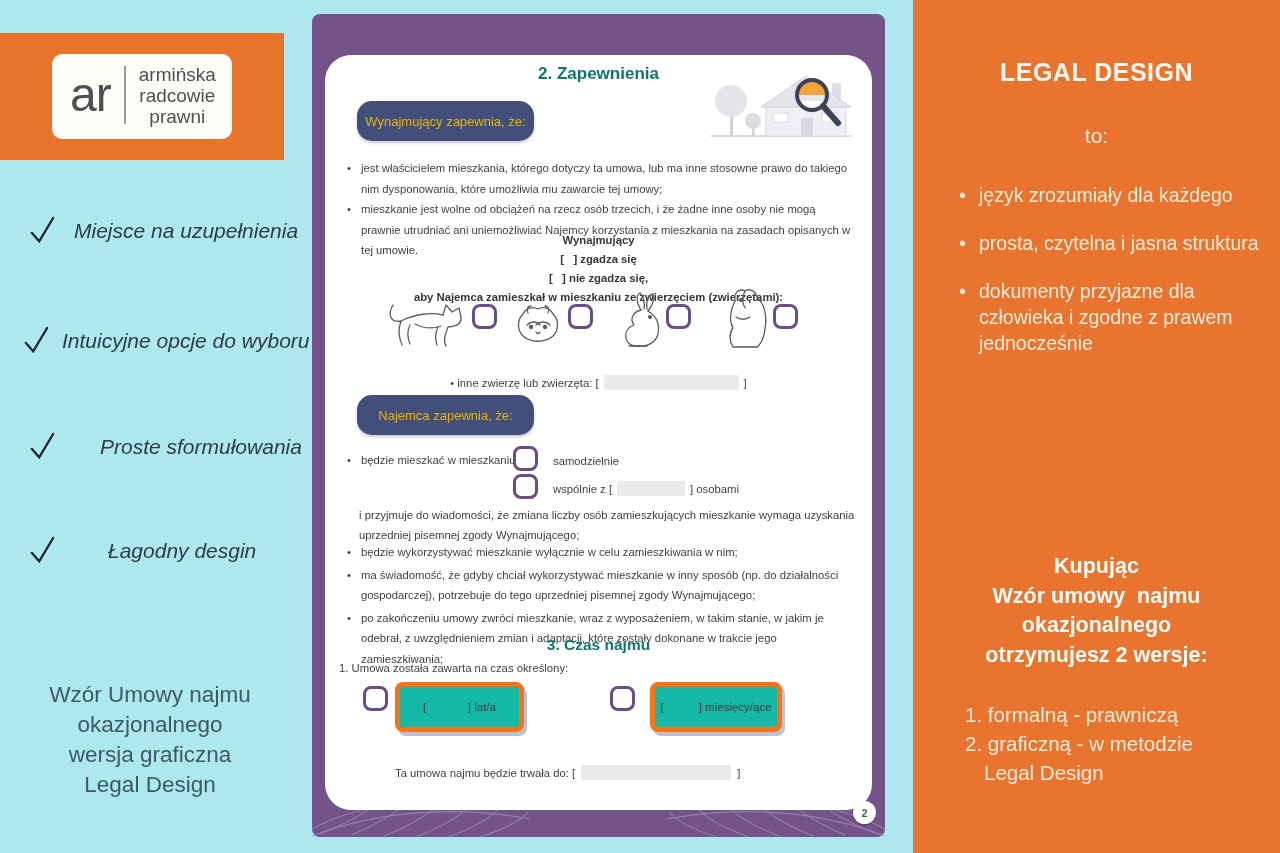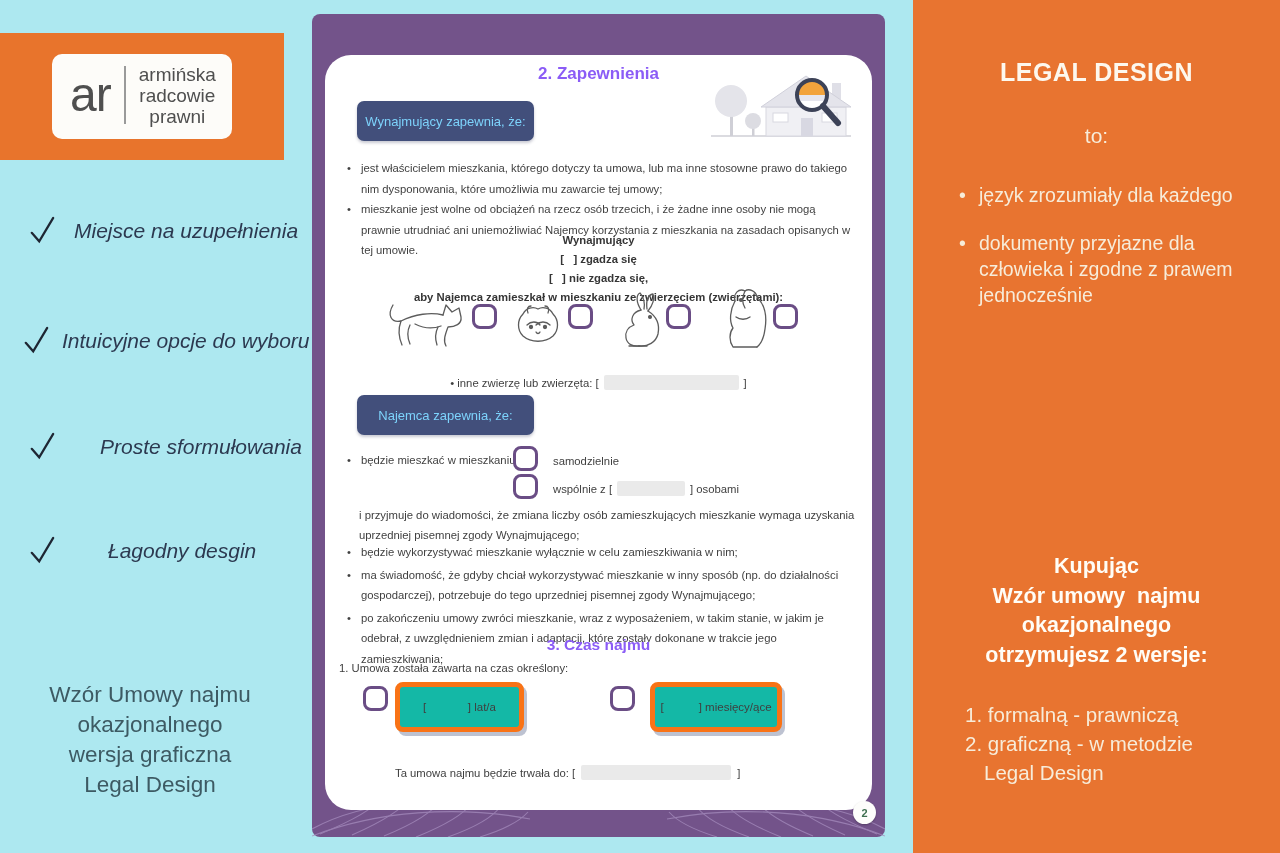--- a/index.html
+++ b/index.html
@@ -28,25 +28,25 @@
 
   
   .doc-panel { position:absolute; left:312px; top:14px; width:573px; height:823px;
                background:#73538a; border-radius:8px; }
   .leaves { position:absolute; bottom:0; }
   .leaves-left { left:0; }
   .leaves-right { right:0; }
   .page { position:absolute; left:13px; top:41px; width:547px; height:755px; background:#ffffff;
           border-radius:26px; font-size:11.3px; color:#3f3f3f; }
   .page .pre, .pre { white-space:pre-wrap; }
-  .doc-h { position:absolute; width:100%; text-align:center; font-weight:bold; color:#8b5cf6; }
+  .doc-h { position:absolute; width:100%; text-align:center; font-weight:bold; color:#0f766e; }
   .h2 { top:9px; font-size:17px; }
   .h3 { top:581px; font-size:15.5px; }
   .navy-btn { position:absolute; left:32px; width:177px; height:40px; background:#424f7b;
-              border-radius:7px; color:#7dd3fc; font-size:13px; display:flex; align-items:center;
+              border-radius:15px; color:#eab308; font-size:13px; display:flex; align-items:center;
               justify-content:center; box-shadow:0 2px 3px rgba(40,45,80,.25); }
   .btn1 { top:46px; } .btn2 { top:340px; }
   .house { position:absolute; right:16px; top:10px; }
   ul.doc-list { position:absolute; left:20px; width:512px; list-style:none; }
   ul.doc-list li { position:relative; padding-left:16px; line-height:20.5px; }
   ul.doc-list li::before { content:"•"; position:absolute; left:2px; color:#3f3f3f; }
   .list1 { top:103px; }
   .list2 { top:487px; }
   .list2 li { line-height:19px; margin-bottom:2px; }
   .consent { position:absolute; top:176px; width:100%; text-align:center; font-weight:bold;
@@ -305,20 +305,21 @@
     <div class="page-badge">
       <span>2</span>
     </div>
   </div>
 
   <div class="right-col">
     <div class="ld-title">LEGAL DESIGN</div>
     <div class="ld-to">to:</div>
     <ul class="ld-bullets">
       <li>język zrozumiały dla każdego</li>
+      <li>prosta, czytelna i jasna struktura</li>
       <li>dokumenty przyjazne dla człowieka i zgodne z prawem jednocześnie</li>
     </ul>
     <div class="buy">
       <div class="pre">Kupując</div>
       <div class="pre">Wzór umowy  najmu</div>
       <div class="pre">okazjonalnego</div>
       <div class="pre">otrzymujesz 2 wersje:</div>
     </div>
     <div class="versions">
       <div>1. formalną - prawniczą</div>

